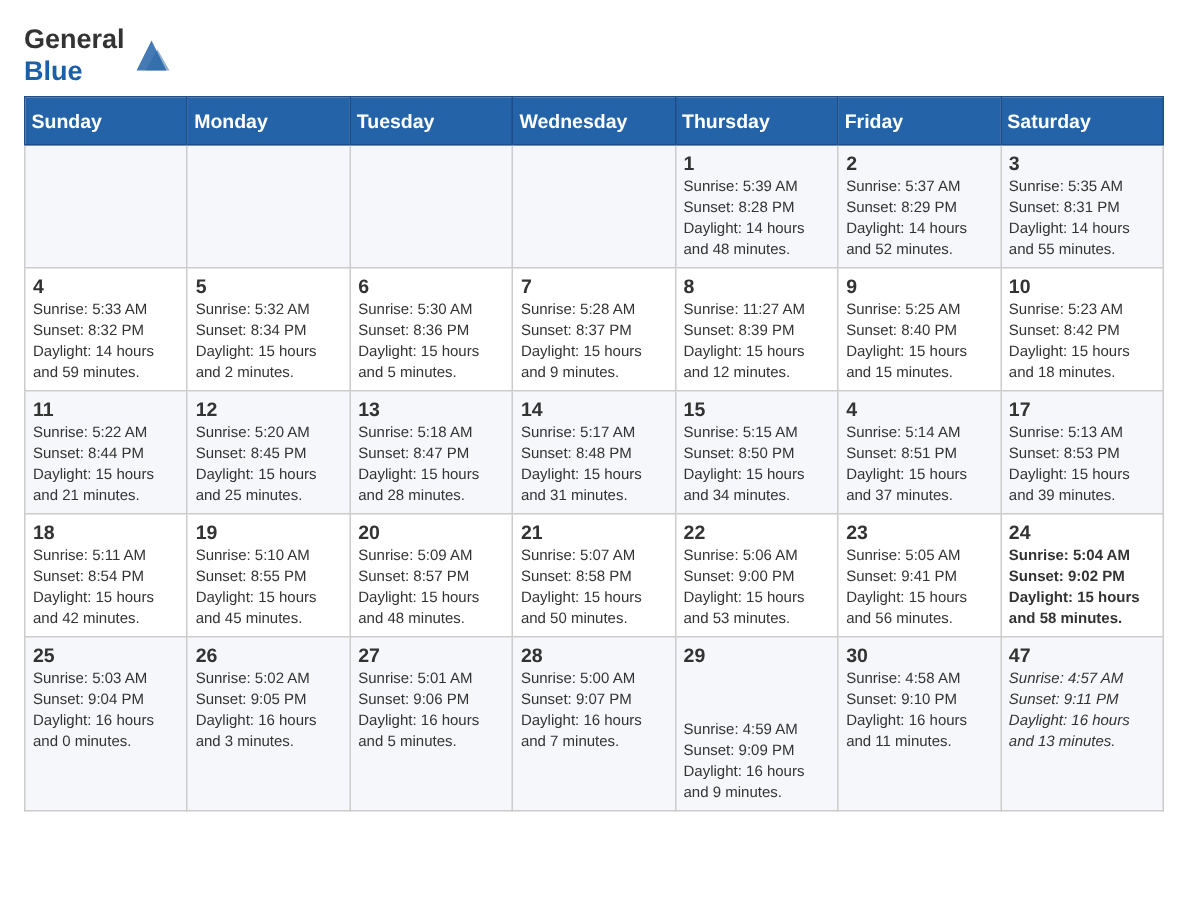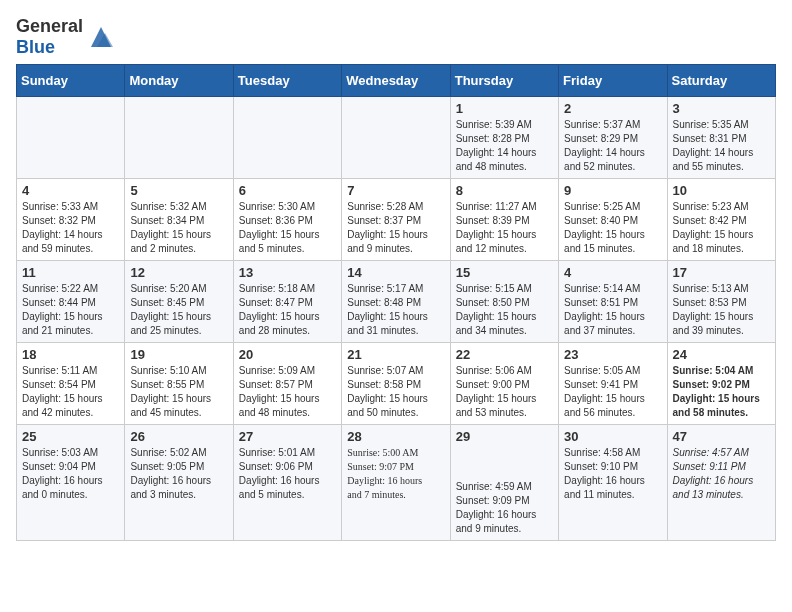--- a/index.html
+++ b/index.html
@@ -318,21 +318,21 @@
         </td>
         <td>
           <span class="day-num">27</span>
           <div class="day-info" style="white-space: pre-line;">Sunrise: 5:01 AM
 Sunset: 9:06 PM
 Daylight: 16 hours
 and 5 minutes.</div>
         </td>
         <td>
           <span class="day-num">28</span>
-          <div class="day-info" style="white-space: pre-line; font-family: Liberation Serif, serif;">Sunrise: 5:00 AM
+          <div class="day-info" style="white-space: pre-line;">Sunrise: 5:00 AM
 Sunset: 9:07 PM
 Daylight: 16 hours
 and 7 minutes.</div>
         </td>
         <td>
           <span class="day-num">29</span>
           <div class="day-info" style="white-space: pre-line; margin-top: 36px;">Sunrise: 4:59 AM
 Sunset: 9:09 PM
 Daylight: 16 hours
 and 9 minutes.</div>

